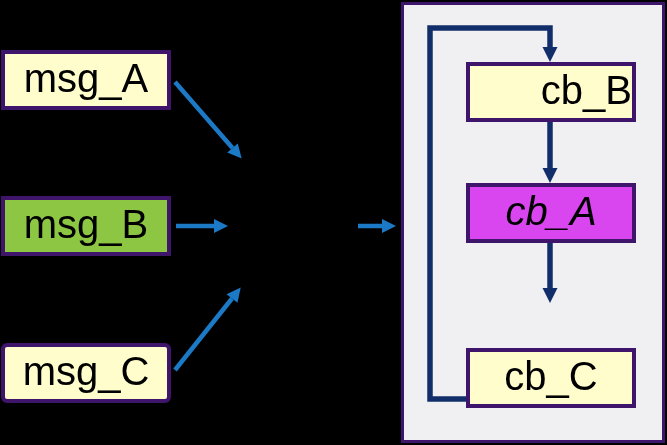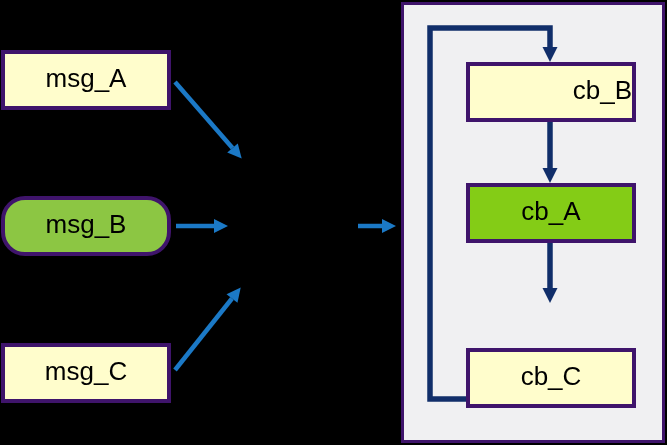--- a/index.html
+++ b/index.html
@@ -17,21 +17,21 @@
     box-sizing:border-box;
     border:3px solid #3F146B;
   }
   
   .box{
     position:absolute;
     width:170px;height:60px;
     box-sizing:border-box;
     border:4px solid #3F146B;
     display:flex;align-items:center;justify-content:center;
-    font-size:26px;line-height:1;color:#000;
+    font-size:40px;line-height:1;color:#000;
     letter-spacing:0px;
   }
   .box span{transform:translateY(-2px);}
   #msg-a{left:1px;top:50px;}
   #msg-b{left:1px;top:196px;}
   #msg-c{left:1px;top:343px;}
   #cb-b{left:466px;top:62px;}
   #cb-a{left:466px;top:183px;}
   #cb-c{left:466px;top:303px;margin-top:45px;}
   svg{display:block;}
@@ -63,30 +63,30 @@
 
     <path class="navy-line" d="M550,122 L550,168" marker-end="url(#head-navy)" stroke="#112E6A"></path>
     <path class="navy-line" d="M550,243 L550,288" marker-end="url(#head-navy)" stroke="#112E6A"></path>
 
     <path class="navy-line" d="M550,363 L550,399 L430,399 L430,28 L550,28 L550,47" marker-end="url(#head-navy)" stroke="#112E6A"></path>
   </svg>
 
   <div class="box" id="msg-a" style="background: rgb(255, 253, 204);">
     <span>msg_A</span>
   </div>
-  <div class="box" id="msg-b" style="background: rgb(140, 198, 67); border-radius: 24px;">
+  <div class="box" id="msg-b" style="background: rgb(140, 198, 67);">
     <span>msg_B</span>
   </div>
-  <div class="box" id="msg-c" style="background: rgb(255, 253, 204);">
+  <div class="box" id="msg-c" style="background: rgb(255, 253, 204); border-radius: 6px;">
     <span>msg_C</span>
   </div>
 
   <div class="box" id="cb-b" style="background: rgb(255, 253, 204); justify-content: flex-end;">
     <span>cb_B</span>
   </div>
-  <div class="box" id="cb-a" style="background: #84cc16;">
+  <div class="box" id="cb-a" style="background: #d946ef; font-style: italic;">
     <span>cb_A</span>
   </div>
   <div class="box" id="cb-c" style="background: rgb(255, 253, 204);">
     <span>cb_C</span>
   </div>
 
 </div>
 
 </body></html>

